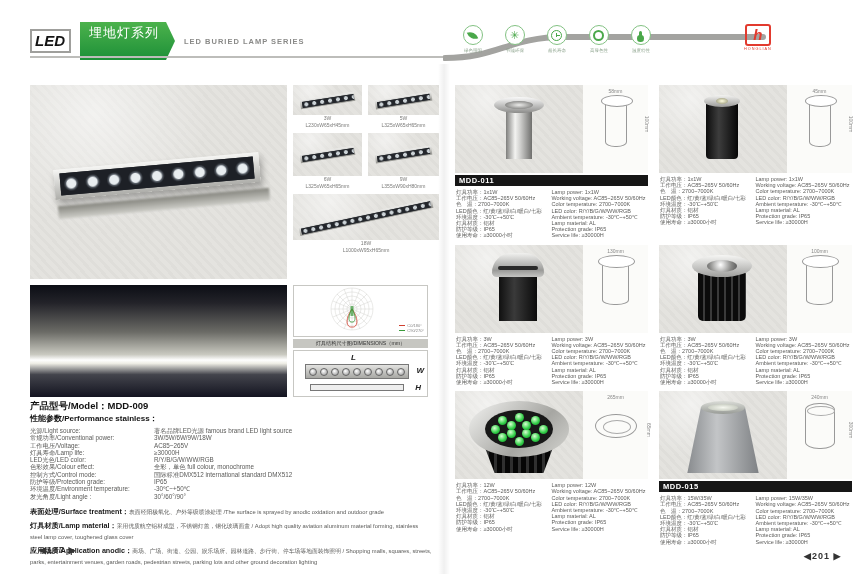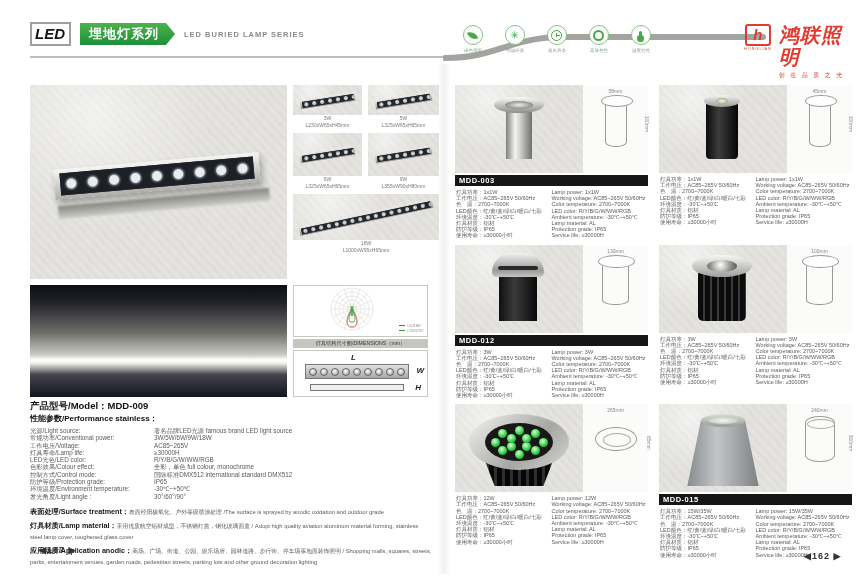--- a/index.html
+++ b/index.html
@@ -1,21 +1,21 @@
 <!DOCTYPE html>
 <html><head>
 <meta charset="utf-8">
 <style>
   * { margin:0; padding:0; box-sizing:border-box; }
   html,body { width:860px; height:587px; background:#fff; font-family:"Liberation Sans", sans-serif; overflow:hidden; position:relative; }
 
   
   #header-left { position:absolute; left:30px; top:22px; display:flex; align-items:center; gap:9px; }
   .led-box { border:2px solid #9f9f9c; background:#fff; color:#141414; font-weight:bold; font-style:italic; font-size:15px; padding:0 4px 1px 3px; line-height:19px; }
-  .ribbon { background:linear-gradient(180deg,#4cb24c 0%,#1d9038 100%); color:#fff; font-weight:bold; font-size:13px; line-height:22px; padding:0 16px 0 9px; clip-path:polygon(0 0,calc(100% - 9px) 0,100% 50%,calc(100% - 9px) 100%,0 100%); letter-spacing:1px; }
+  .ribbon { background:linear-gradient(180deg,#4cb24c 0%,#1d9038 100%); color:#fff; font-weight:normal; font-size:13px; line-height:22px; padding:0 16px 16px 9px; clip-path:polygon(0 0,calc(100% - 9px) 0,100% 50%,calc(100% - 9px) 100%,0 100%); letter-spacing:1px; }
   .series-en { color:#8a8a88; font-size:7.5px; letter-spacing:1px; font-weight:bold; }
   .hrule { position:absolute; left:30px; top:56px; width:425px; height:2px; background:#bdbdba; }
   #swoosh { position:absolute; left:443px; top:33px; }
   #features { position:absolute; left:459px; top:25px; display:flex; gap:15px; }
   .feature { display:flex; flex-direction:column; align-items:center; width:27px; }
   .fi { width:20px; height:20px; border:1px solid #83c283; border-radius:50%; display:flex; align-items:center; justify-content:center; background:#fff; }
   .flabel { font-size:5px; color:#8aa18a; margin-top:2px; white-space:nowrap; transform:scale(.9); }
   .gl-leaf { width:9px; height:9px; background:#4aa84a; border-radius:0 100% 0 100%; transform:rotate(-20deg); }
   .gl-text { color:#4aa84a; font-size:11px; line-height:11px; }
   .gl-clock { width:11px; height:11px; border:1.4px solid #4aa84a; border-radius:50%; position:relative; }
@@ -166,24 +166,20 @@
         <div class="gl-thermo"></div>
       </div>
       <div class="flabel">温度特性</div>
     </div>
   </div>
 <div id="logo">
   <div class="logo-mark-wrap">
     <div class="logo-mark">h</div>
     <div class="logo-en">HONGLIAN</div>
   </div>
-  <div>
-    <div class="logo-cn">鸿联照明</div>
-    <div class="logo-slogan">创造品质之光</div>
-  </div>
 </div>
 <div class="gutter"></div>
 
 <div id="main-photo" class="tex">
   <div class="main-fix">
       <div class="main-fix-in"></div>
     </div>
   <div class="main-recess"></div>
 </div>
 <div id="variants-grid">
@@ -345,21 +341,21 @@
         <div class="photo tex">
           <div class="ph-body-steel"></div>
           <div class="ph-disc-steel"></div>
         </div>
         <div class="dim">
           <div class="dim-top">58mm</div>
           <div class="fig fig-cyl"></div>
           <div class="dim-side">100mm</div>
         </div>
       </div>
-      <div class="ptitle">MDD-003</div>
+      <div class="ptitle">MDD-011</div>
       <div class="pspecs">
         <div class="spec-col">
           <div class="spec-line">灯具功率：1x1W</div>
           <div class="spec-line">工作电压：AC85~265V 50/60Hz</div>
           <div class="spec-line">色　温：2700~7000K</div>
           <div class="spec-line">LED颜色：红/黄/蓝/绿/白/暖白/七彩</div>
           <div class="spec-line">环境温度：-30℃~+50℃</div>
           <div class="spec-line">灯具材质：铝材</div>
           <div class="spec-line">防护等级：IP65</div>
           <div class="spec-line">使用寿命：≥30000小时</div>
@@ -415,21 +411,20 @@
       <div class="prow">
         <div class="photo tex">
           <div class="ph-body-black2"></div>
           <div class="ph-cap-dome"></div>
         </div>
         <div class="dim">
           <div class="dim-top">130mm</div>
           <div class="fig fig-cyl2"></div>
         </div>
       </div>
-      <div class="ptitle">MDD-012</div>
       <div class="pspecs">
         <div class="spec-col">
           <div class="spec-line">灯具功率：3W</div>
           <div class="spec-line">工作电压：AC85~265V 50/60Hz</div>
           <div class="spec-line">色　温：2700~7000K</div>
           <div class="spec-line">LED颜色：红/黄/蓝/绿/白/暖白/七彩</div>
           <div class="spec-line">环境温度：-30℃~+50℃</div>
           <div class="spec-line">灯具材质：铝材</div>
           <div class="spec-line">防护等级：IP65</div>
           <div class="spec-line">使用寿命：≥30000小时</div>
@@ -559,13 +554,13 @@
           <div class="spec-line">Color temperature: 2700~7000K</div>
           <div class="spec-line">LED color: R/Y/B/G/W/WW/RGB</div>
           <div class="spec-line">Ambient temperature: -30℃~+50℃</div>
           <div class="spec-line">Lamp material: AL</div>
           <div class="spec-line">Protection grade: IP65</div>
           <div class="spec-line">Service life: ≥30000H</div>
         </div>
       </div>
     </div>
   </div>
-<div class="page-marker" id="page-right-no">◀162 ▶</div>
+<div class="page-marker" id="page-right-no">◀201 ▶</div>
 
 </body></html>

